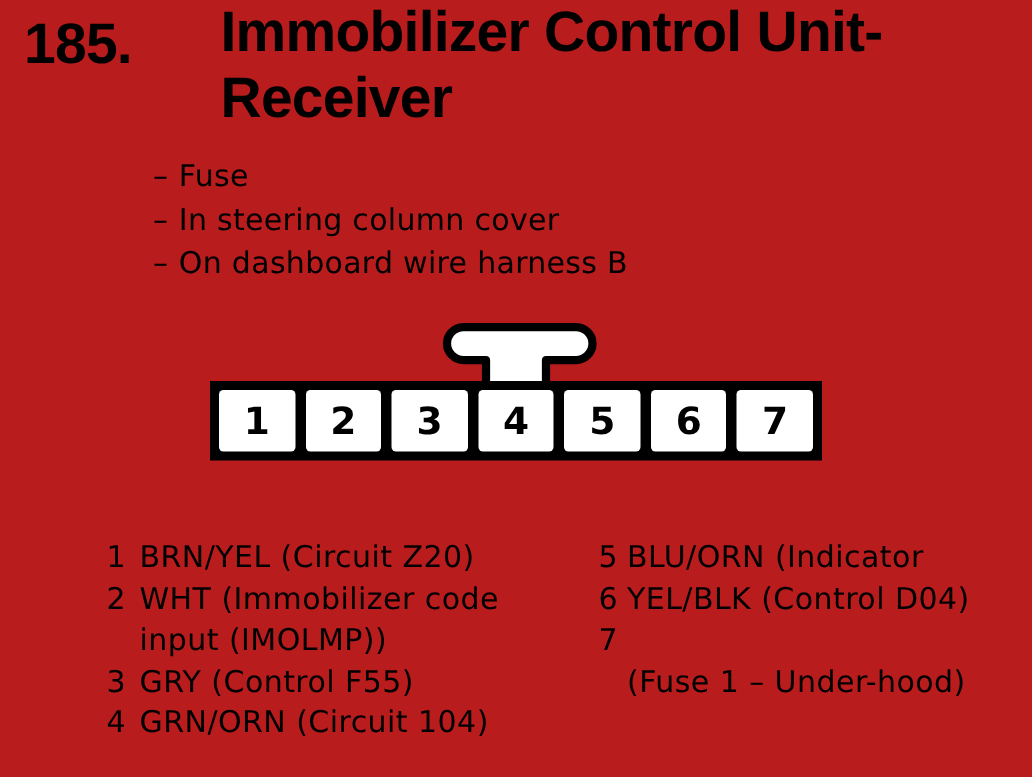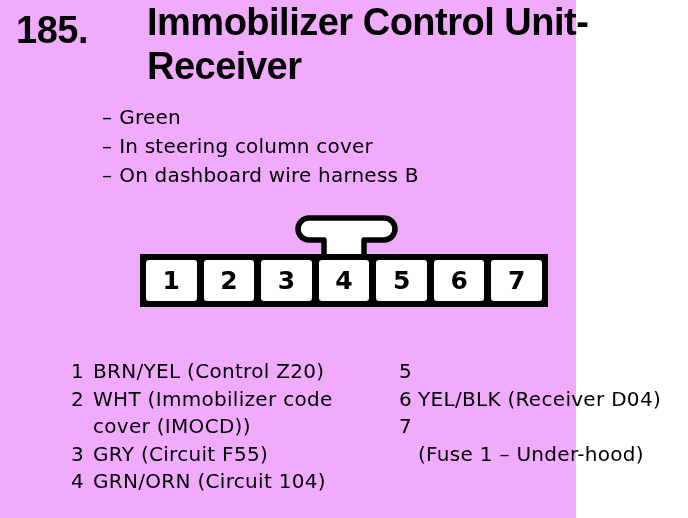--- a/index.html
+++ b/index.html
@@ -6,22 +6,22 @@
   html,body { background:#ffffff; }
   body {
     width:688px; height:518px;
     font-family:"DejaVu Sans", sans-serif;
     color:#000000;
     position:relative;
     overflow:hidden;
   }
   .page {
     position:absolute; left:0; top:0;
-    width:576px; height:518px;
-    background:#f0abfc;
+    width:688px; height:518px;
+    background:#b91c1c;
   }
 
   
   .heading-num {
     position:absolute; left:16px; top:8px;
     font-family:"Liberation Sans", sans-serif;
     font-weight:700; font-size:38px; line-height:44px;
     letter-spacing:-0.5px;
   }
   .heading {
@@ -74,21 +74,21 @@
 <body>
 
 <div class="page">
 
   <div class="heading-num">185.</div>
   <h1 class="heading"><span>Immobilizer Control Unit-</span><br><span>Receiver</span></h1>
 
   <div class="notes">
     <div class="note-row">
       <span class="note-dash">–</span>
-      <span>Green</span>
+      <span>Fuse</span>
     </div>
     <div class="note-row">
       <span class="note-dash">–</span>
       <span>In steering column cover</span>
     </div>
     <div class="note-row">
       <span class="note-dash">–</span>
       <span>On dashboard wire harness B</span>
     </div>
   </div>
@@ -104,47 +104,48 @@
       <div class="pin-cell">4</div>
       <div class="pin-cell">5</div>
       <div class="pin-cell">6</div>
       <div class="pin-cell">7</div>
     </div>
   </div>
 
   <div class="legend-col legend-left">
     <div class="leg-row">
       <span class="leg-num">1</span>
-      <span>BRN/YEL (Control Z20)</span>
+      <span>BRN/YEL (Circuit Z20)</span>
     </div>
     <div class="leg-row">
       <span class="leg-num">2</span>
       <span>WHT (Immobilizer code</span>
     </div>
     <div class="leg-row">
       <span class="leg-num"></span>
-      <span>cover (IMOCD))</span>
+      <span>input (IMOLMP))</span>
     </div>
     <div class="leg-row">
       <span class="leg-num">3</span>
-      <span>GRY (Circuit F55)</span>
+      <span>GRY (Control F55)</span>
     </div>
     <div class="leg-row">
       <span class="leg-num">4</span>
       <span>GRN/ORN (Circuit 104)</span>
     </div>
   </div>
 
   <div class="legend-col legend-right">
     <div class="leg-row">
       <span class="leg-num">5</span>
+      <span>BLU/ORN (Indicator</span>
     </div>
     <div class="leg-row">
       <span class="leg-num">6</span>
-      <span>YEL/BLK (Receiver D04)</span>
+      <span>YEL/BLK (Control D04)</span>
     </div>
     <div class="leg-row">
       <span class="leg-num">7</span>
     </div>
     <div class="leg-row">
       <span class="leg-num"></span>
       <span>(Fuse 1 – Under-hood)</span>
     </div>
   </div>
 

